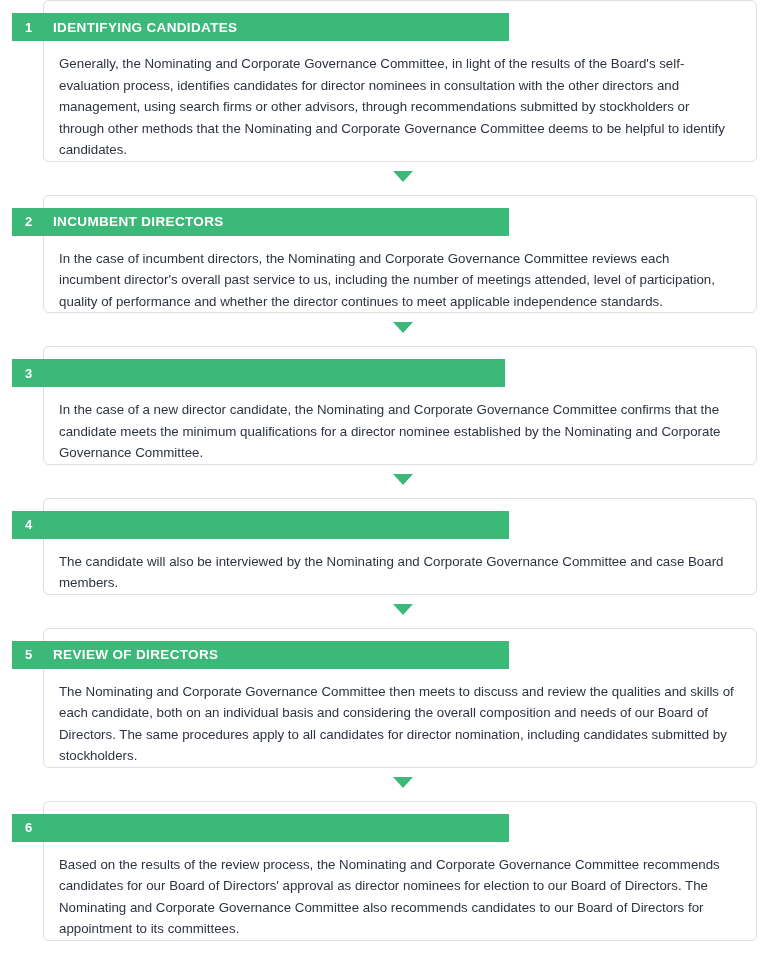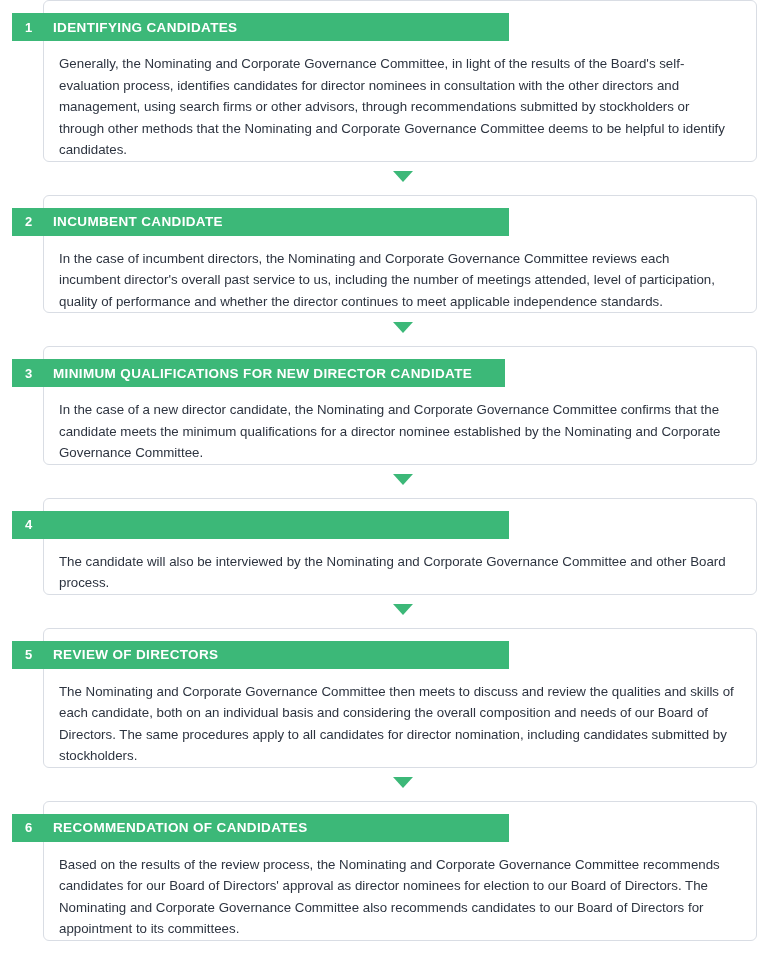--- a/index.html
+++ b/index.html
@@ -102,46 +102,45 @@
         <div class="body">Generally, the Nominating and Corporate Governance Committee, in light of the results of the Board's self-evaluation process, identifies candidates for director nominees in consultation with the other directors and management, using search firms or other advisors, through recommendations submitted by stockholders or through other methods that the Nominating and Corporate Governance Committee deems to be helpful to identify candidates.</div>
       </div>
     </div>
     <div class="arrow-wrap">
       <div class="arrow"></div>
     </div>
     <div class="step">
       <div class="card">
         <div class="bar" style="width: 497px;">
           <span class="bar-num">2</span>
-          <span class="bar-title">INCUMBENT CANDIDATE</span>
+          <span class="bar-title">INCUMBENT DIRECTORS</span>
         </div>
         <div class="body">In the case of incumbent directors, the Nominating and Corporate Governance Committee reviews each incumbent director's overall past service to us, including the number of meetings attended, level of participation, quality of performance and whether the director continues to meet applicable independence standards.</div>
       </div>
     </div>
     <div class="arrow-wrap">
       <div class="arrow"></div>
     </div>
     <div class="step">
       <div class="card">
         <div class="bar" style="width: 493px;">
           <span class="bar-num">3</span>
-          <span class="bar-title">MINIMUM QUALIFICATIONS FOR NEW DIRECTOR CANDIDATE</span>
         </div>
         <div class="body">In the case of a new director candidate, the Nominating and Corporate Governance Committee confirms that the candidate meets the minimum qualifications for a director nominee established by the Nominating and Corporate Governance Committee.</div>
       </div>
     </div>
     <div class="arrow-wrap">
       <div class="arrow"></div>
     </div>
     <div class="step">
       <div class="card">
         <div class="bar" style="width: 497px;">
           <span class="bar-num">4</span>
         </div>
-        <div class="body">The candidate will also be interviewed by the Nominating and Corporate Governance Committee and other Board process.</div>
+        <div class="body">The candidate will also be interviewed by the Nominating and Corporate Governance Committee and case Board members.</div>
       </div>
     </div>
     <div class="arrow-wrap">
       <div class="arrow"></div>
     </div>
     <div class="step">
       <div class="card">
         <div class="bar" style="width: 497px;">
           <span class="bar-num">5</span>
           <span class="bar-title">REVIEW OF DIRECTORS</span>
@@ -149,18 +148,17 @@
         <div class="body">The Nominating and Corporate Governance Committee then meets to discuss and review the qualities and skills of each candidate, both on an individual basis and considering the overall composition and needs of our Board of Directors. The same procedures apply to all candidates for director nomination, including candidates submitted by stockholders.</div>
       </div>
     </div>
     <div class="arrow-wrap">
       <div class="arrow"></div>
     </div>
     <div class="step">
       <div class="card">
         <div class="bar" style="width: 497px;">
           <span class="bar-num">6</span>
-          <span class="bar-title">RECOMMENDATION OF CANDIDATES</span>
         </div>
         <div class="body">Based on the results of the review process, the Nominating and Corporate Governance Committee recommends candidates for our Board of Directors' approval as director nominees for election to our Board of Directors. The Nominating and Corporate Governance Committee also recommends candidates to our Board of Directors for appointment to its committees.</div>
       </div>
     </div>
   </div>
 
 </body></html>

